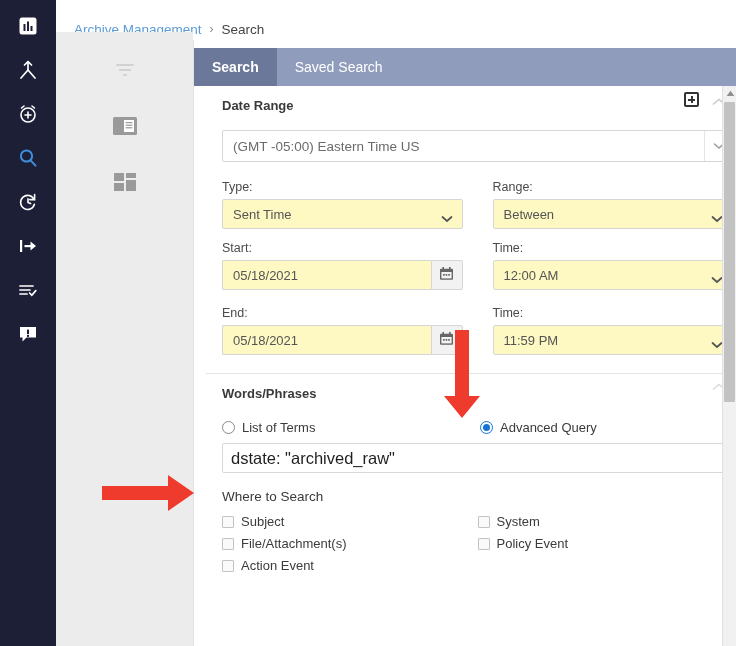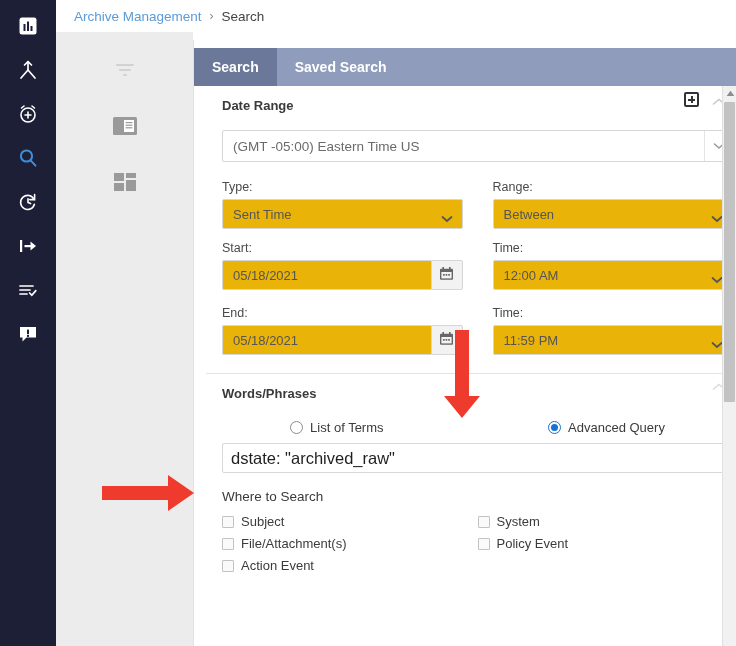--- a/index.html
+++ b/index.html
@@ -33,21 +33,21 @@
   }
   .panel2-item {
     width: 137px; height: 44px;
     display:flex; align-items:center; justify-content:center;
     margin-top: 12px;
   }
   .panel2-item:first-child { margin-top: 18px; }
 
   
   .breadcrumb {
-    position: absolute; left: 56px; top: 0;
+    position: absolute; left: 56px; top: 13px;
     width: 680px; height: 32px;
     background: #ffffff;
     display: flex; align-items: center;
     padding-left: 18px;
     font-size: 13.5px;
     white-space: nowrap;
   }
   .crumb-link { color: #5b9bd5; cursor: pointer; }
   .crumb-sep  { color: #888; margin: 0 8px; font-size: 12px; }
   .crumb-cur  { color: #444; }
@@ -65,21 +65,20 @@
     position: absolute; left: 0; top: 8px;
     width: 543px; height: 38px;
     background: #8f9cbb;
     display: flex; align-items: stretch;
   }
   .tab {
     display:flex; align-items:center;
     padding: 0 18px;
     color: #ffffff; font-size: 14px;
     cursor: pointer;
-    font-weight: bold;
   }
   .tab.active { background: #6b7899; font-weight: bold; }
 
   .card {
     position: absolute; left: 12px; top: 46px;
     width: 543px; height: 560px;
     background: #ffffff;
     overflow: hidden;
   }
 
@@ -115,21 +114,21 @@
     font-size: 12.5px; color: #4a4a4a;
     margin-bottom: 5px;
   }
   .row { display:flex; gap: 30px; margin-bottom: 12px; }
   .col { flex: 1 1 0; min-width: 0; }
 
   .select, .textbox {
     position: relative;
     height: 30px;
     border: 1px solid #d6d6d6;
-    background: #eab308;
+    background: #fef9c3;
     border-radius: 2px;
     display:flex; align-items:center;
     padding: 0 10px;
     font-size: 13px; color: #555;
     cursor: pointer;
   }
   .select .caret {
     position:absolute; right: 9px; top: 11px;
   }
   .select.wide { width: 100%; }
@@ -156,21 +155,21 @@
   .calbtn {
     width: 32px; height: 30px;
     border: 1px solid #d6d6d6;
     background: #f2f2f2;
     border-top-right-radius: 2px; border-bottom-right-radius: 2px;
     display:flex; align-items:center; justify-content:center;
     cursor: pointer;
   }
 
   
-  .radio-row { display:flex; margin: 10px 0 8px 0; justify-content: center; }
+  .radio-row { display:flex; margin: 10px 0 8px 0; }
   .radio-item { display:flex; align-items:center; font-size: 13px; color:#3b3b3b; cursor:pointer; }
   .radio-item.left  { width: 258px; }
   .radio {
     width: 13px; height: 13px; border-radius: 50%;
     border: 1px solid #8b8b8b; background:#fff;
     margin-right: 7px; flex: 0 0 auto; position: relative;
   }
   .radio.checked { border: 1px solid #1573d6; }
   .radio.checked:after {
     content:""; position:absolute; left:2px; top:2px;

